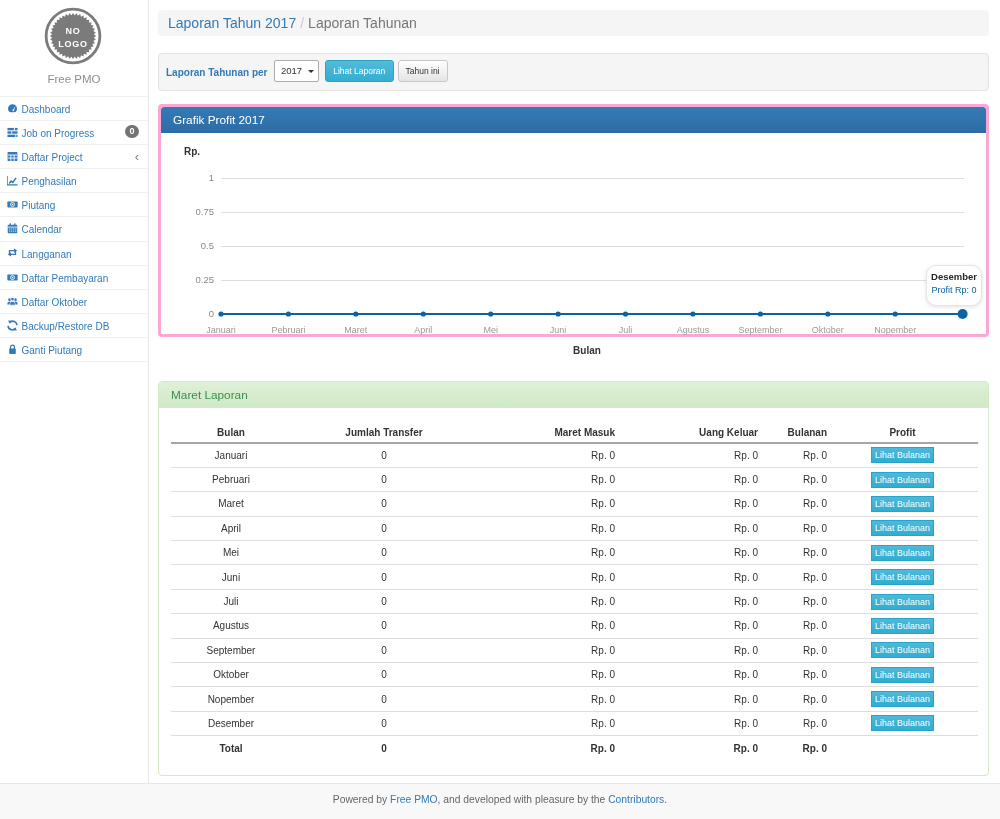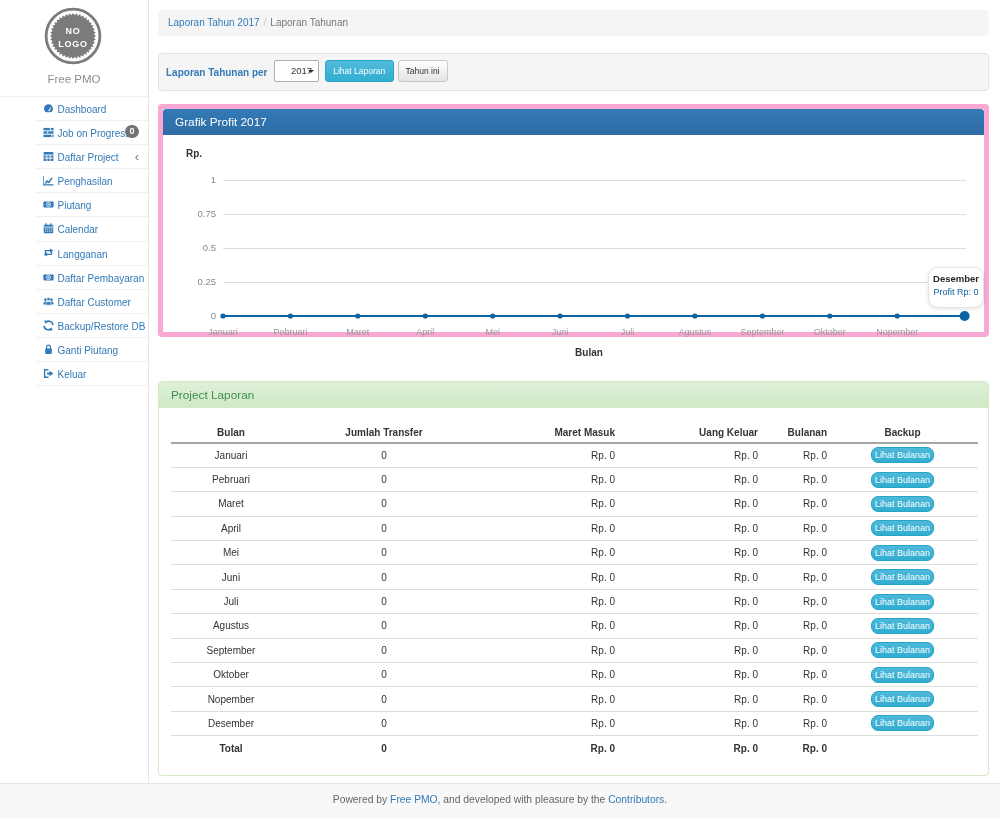--- a/index.html
+++ b/index.html
@@ -2,42 +2,42 @@
 <html><head>
 <meta charset="utf-8">
 <style>
 * { margin:0; padding:0; box-sizing:border-box; }
 html,body { width:1000px; height:819px; background:#fff; font-family:"Liberation Sans",sans-serif; overflow:hidden; position:relative; }
 a { color:#337ab7; text-decoration:none; }
 
 
 #sidebar { position:absolute; left:0; top:0; width:149px; height:783px; background:#fff; border-right:1px solid #e7e7e7; }
 #freepmo { position:absolute; top:73px; left:0; width:148px; text-align:center; font-size:11.5px; color:#8e8e8e; }
-#menu { position:absolute; top:96px; left:0; width:148px; list-style:none; border-top:1px solid #f0f0f0;padding-left:36px; }
+#menu { position:absolute; top:96px; left:0; width:148px; list-style:none; border-top:1px solid #f0f0f0; }
 #menu li { position:relative; height:24.1px; border-bottom:1px solid #f0f0f0; line-height:23.1px; padding-left:7px; font-size:10px; color:#337ab7; white-space:nowrap; }
 #menu .mi { vertical-align:middle; margin-right:3.5px; position:relative; top:-1px; }
 #menu .mt { vertical-align:middle; }
 #menu .badge { position:absolute; right:9px; top:4px; background:#737373; color:#fff; font-size:9px; font-weight:bold; line-height:13px; padding:0 4.5px; border-radius:8px; }
 #menu .chev { position:absolute; right:9px; top:0; color:#7a7a7a; font-size:13px; }
 
 
-#crumb { position:absolute; left:158px; top:10px; width:831px; height:26px; background:#f5f5f5; border-radius:4px; line-height:26px; padding-left:10px; font-size:10px; color:#777; }
+#crumb { position:absolute; left:158px; top:10px; width:831px; height:26px; background:#f5f5f5; border-radius:4px; line-height:26px; padding-left:10px; font-size:14px; color:#777; }
 #crumb .sep { color:#ccc; padding:0 4px; }
 
 
 #well { position:absolute; left:158px; top:53px; width:831px; height:38px; background:#f5f5f5; border:1px solid #e3e3e3; border-radius:4px; }
 #well label { position:absolute; left:7px; top:0; line-height:37px; font-size:10px; font-weight:bold; color:#337ab7; }
-#sel { position:absolute; left:115px; top:6px; width:45px; height:22px; background:#fff; border:1px solid #adadad; border-radius:2px; font-size:9.5px; color:#333; line-height:20px; padding-left:16px; }
+#sel { position:absolute; left:115px; top:6px; width:45px; height:22px; background:#fff; border:1px solid #adadad; border-radius:2px; font-size:9.5px; color:#333; line-height:20px; padding-left:6px; }
 #sel .arr { position:absolute; right:4px; top:9px; width:0; height:0; border-left:3px solid transparent; border-right:3px solid transparent; border-top:3.5px solid #333; }
 .btn { position:absolute; top:6px; height:22px; border-radius:3px; font-size:8.5px; text-align:center; line-height:21px; }
 #btn-lihat { left:165.5px; width:69.5px; background:linear-gradient(#53bbdb,#32aed2); border:1px solid #28a4c9; color:#fff; }
 #btn-tahun { left:238.5px; width:50px; background:linear-gradient(#fff,#e4e4e4); border:1px solid #c8c8c8; color:#333; }
 
 
-#cpanel { position:absolute; left:158px; top:104px; width:831px; height:233px; border:5px solid #f9a8d4; border-radius:4px; background:#fff; }
+#cpanel { position:absolute; left:158px; top:104px; width:831px; height:233px; border:3px solid #f9a8d4; border-radius:4px; background:#fff; }
 #cpanel .hd { height:26px; background:linear-gradient(#337ab7,#2e6da4); border-bottom:1px solid #2e6da4; border-radius:3px 3px 0 0; color:#fff; font-size:11.8px; line-height:26px; padding-left:12px; }
 #chart { position:absolute; left:12px; top:27px; width:829px; height:233px; }
 #rp { position:absolute; left:11px; top:12px; font-size:10px; font-weight:bold; color:#333; }
 .ylab { position:absolute; right:630px; left:0; text-align:right; width:41px; font-size:9.5px; color:#888; }
 .xlab { position:absolute; top:190.5px; width:80px; text-align:center; font-size:9px; color:#999; }
 #bulan { position:absolute; left:374px; top:211px; width:80px; text-align:center; font-size:10px; font-weight:bold; color:#333; }
 #tip { position:absolute; left:753px; top:131px; width:56px; height:41px; background:#fff; border:1px solid #e4e4e4; border-radius:10px; box-shadow:0 1px 4px rgba(0,0,0,0.12); text-align:center; }
 #tip .t1 { font-size:9.5px; font-weight:bold; color:#262626; margin-top:5px; }
 #tip .t2 { font-size:9px; color:#0b62a4; margin-top:3px; }
 
@@ -47,21 +47,21 @@
 #dtable { position:absolute; left:12px; top:40px; width:807px; border-collapse:collapse; font-size:10px; color:#333; }
 #dtable th { font-weight:bold; border-bottom:2px solid #a6a6a6; height:21px; padding:0; }
 #dtable td { border-top:1px solid #ddd; height:24.4px; padding:0; }
 #dtable tr:first-child td { border-top:none; }
 #dtable .c { text-align:center; }
 #dtable .r { text-align:right; }
 #dtable col.c1 { width:120px; } #dtable col.c2 { width:186px; } #dtable col.c3 { width:138px; }
 #dtable col.c4 { width:143px; } #dtable col.c5 { width:69px; } #dtable col.c6 { width:151px; }
 #dtable .total td { font-weight:bold; }
 .btncell { text-align:center; }
-.btnxs { display:inline-block; width:63px; height:16px; line-height:15px; border-radius:7px; background:linear-gradient(#4fb9da,#31add1); border:1px solid #28a4c9; color:#fff; font-size:9px; }
+.btnxs { display:inline-block; width:63px; height:16px; line-height:15px; border-radius:0; background:linear-gradient(#4fb9da,#31add1); border:1px solid #28a4c9; color:#fff; font-size:9px; }
 
 
 #footer { position:absolute; left:0; top:783px; width:1000px; height:36px; background:#f8f8f8; border-top:1px solid #e7e7e7; text-align:center; font-size:10.3px; color:#666; padding-top:10px; }
 </style>
 </head>
 <body>
 <div id="sidebar">
 <svg width="58" height="58" viewBox="0 0 58 58" style="position:absolute;left:44px;top:7px">
 <circle cx="29" cy="29" r="26.9" fill="none" stroke="#7b7b7b" stroke-width="2.8"></circle>
 <path d="M29.00,5.90 L30.64,8.16 L32.61,6.18 L33.88,8.68 L36.14,7.03 L37.00,9.69 L39.49,8.42 L39.92,11.18 L42.58,10.31 L42.57,13.11 L45.33,12.67 L44.89,15.43 L47.69,15.42 L46.82,18.08 L49.58,18.51 L48.31,21.00 L50.97,21.86 L49.32,24.12 L51.82,25.39 L49.84,27.36 L52.10,29.00 L49.84,30.64 L51.82,32.61 L49.32,33.88 L50.97,36.14 L48.31,37.00 L49.58,39.49 L46.82,39.92 L47.69,42.58 L44.89,42.57 L45.33,45.33 L42.57,44.89 L42.58,47.69 L39.92,46.82 L39.49,49.58 L37.00,48.31 L36.14,50.97 L33.88,49.32 L32.61,51.82 L30.64,49.84 L29.00,52.10 L27.36,49.84 L25.39,51.82 L24.12,49.32 L21.86,50.97 L21.00,48.31 L18.51,49.58 L18.08,46.82 L15.42,47.69 L15.43,44.89 L12.67,45.33 L13.11,42.57 L10.31,42.58 L11.18,39.92 L8.42,39.49 L9.69,37.00 L7.03,36.14 L8.68,33.88 L6.18,32.61 L8.16,30.64 L5.90,29.00 L8.16,27.36 L6.18,25.39 L8.68,24.12 L7.03,21.86 L9.69,21.00 L8.42,18.51 L11.18,18.08 L10.31,15.42 L13.11,15.43 L12.67,12.67 L15.43,13.11 L15.42,10.31 L18.08,11.18 L18.51,8.42 L21.00,9.69 L21.86,7.03 L24.12,8.68 L25.39,6.18 L27.36,8.16 Z" fill="#7b7b7b"></path>
@@ -132,37 +132,33 @@
         </svg><span class="mt">Daftar Pembayaran</span></li>
 <li><svg class="mi" width="11" height="11" viewBox="0 0 12 12">
           <g fill="#337ab7">
             <circle cx="2.8" cy="4" r="1.5"></circle>
             <circle cx="9.2" cy="4" r="1.5"></circle>
             <path d="M0.3 9.3 C0.3 7.2 1.4 6 2.8 6 C4.2 6 5.3 7.2 5.3 9.3 Z"></path>
             <path d="M6.7 9.3 C6.7 7.2 7.8 6 9.2 6 C10.6 6 11.7 7.2 11.7 9.3 Z"></path>
             <circle cx="6" cy="3.4" r="1.9" stroke="#fff" stroke-width="0.7"></circle>
             <path d="M2.9 10 C2.9 7.4 4.3 5.9 6 5.9 C7.7 5.9 9.1 7.4 9.1 10 Z" stroke="#fff" stroke-width="0.7"></path>
           </g>
-        </svg><span class="mt">Daftar Customer</span></li>
+        </svg><span class="mt">Daftar Oktober</span></li>
 <li><svg class="mi" width="11" height="11" viewBox="0 0 12 12">
           <g fill="none" stroke="#337ab7" stroke-width="1.7">
             <path d="M10.8 5.6 A4.4 4.4 0 0 0 3.1 2.8"></path>
             <path d="M1.2 6.4 A4.4 4.4 0 0 0 8.9 9.2"></path>
           </g>
           <path d="M1.2 0.6 L5.4 0.8 L2.9 4.2 Z" fill="#337ab7"></path>
           <path d="M10.8 11.4 L6.6 11.2 L9.1 7.8 Z" fill="#337ab7"></path>
         </svg><span class="mt">Backup/Restore DB</span></li>
 <li><svg class="mi" width="11" height="11" viewBox="0 0 12 12">
           <rect x="2.4" y="5" width="7.2" height="6" rx="0.9" fill="#337ab7"></rect>
           <path d="M3.9 5.5 V3.4 A2.1 2.1 0 0 1 8.1 3.4 V5.5" fill="none" stroke="#337ab7" stroke-width="1.4"></path>
         </svg><span class="mt">Ganti Piutang</span></li>
-<li><svg class="mi" width="11" height="11" viewBox="0 0 12 12">
-          <path d="M1 1.2 H6 V2.6 H2.5 V9.4 H6 V10.8 H1 Z" fill="#337ab7"></path>
-          <path d="M7.2 3 L11.3 6 L7.2 9 V7 H4.4 V5 H7.2 Z" fill="#337ab7"></path>
-        </svg><span class="mt">Keluar</span></li>
 </ul>
 </div>
 
 <div id="crumb"><a>Laporan Tahun 2017</a><span class="sep">/</span>Laporan Tahunan</div>
 
 <div id="well">
 <label>Laporan Tahunan per</label>
 <div id="sel">2017<span class="arr"></span></div>
 <div class="btn" id="btn-lihat">Lihat Laporan</div>
 <div class="btn" id="btn-tahun">Tahun ini</div>
@@ -210,38 +206,38 @@
       <div class="xlab" style="left:682.2px">Nopember</div>
 <div id="bulan">Bulan</div>
 <div id="tip">
         <div class="t1">Desember</div>
         <div class="t2">Profit Rp: 0</div>
       </div>
 </div>
 </div>
 
 <div id="dpanel">
-<div class="hd">Project Laporan</div>
+<div class="hd">Maret Laporan</div>
 <table id="dtable">
 <colgroup>
         <col class="c1">
         <col class="c2">
         <col class="c3">
         <col class="c4">
         <col class="c5">
         <col class="c6">
       </colgroup>
 <tbody>
         <tr>
           <th class="c">Bulan</th>
           <th class="c">Jumlah Transfer</th>
           <th class="r">Maret Masuk</th>
           <th class="r">Uang Keluar</th>
           <th class="r">Bulanan</th>
-          <th class="c">Backup</th>
+          <th class="c">Profit</th>
         </tr>
 <tr>
           <td class="c">Januari</td>
           <td class="c">0</td>
           <td class="r">Rp. 0</td>
           <td class="r">Rp. 0</td>
           <td class="r">Rp. 0</td>
           <td class="btncell"><span class="btnxs">Lihat Bulanan</span></td>
         </tr>
 <tr>

